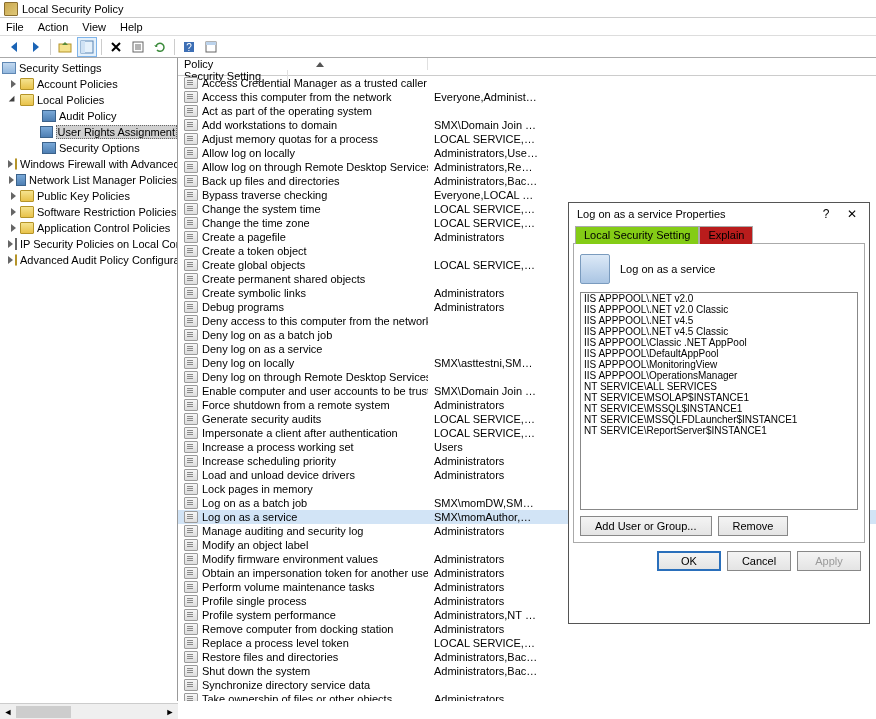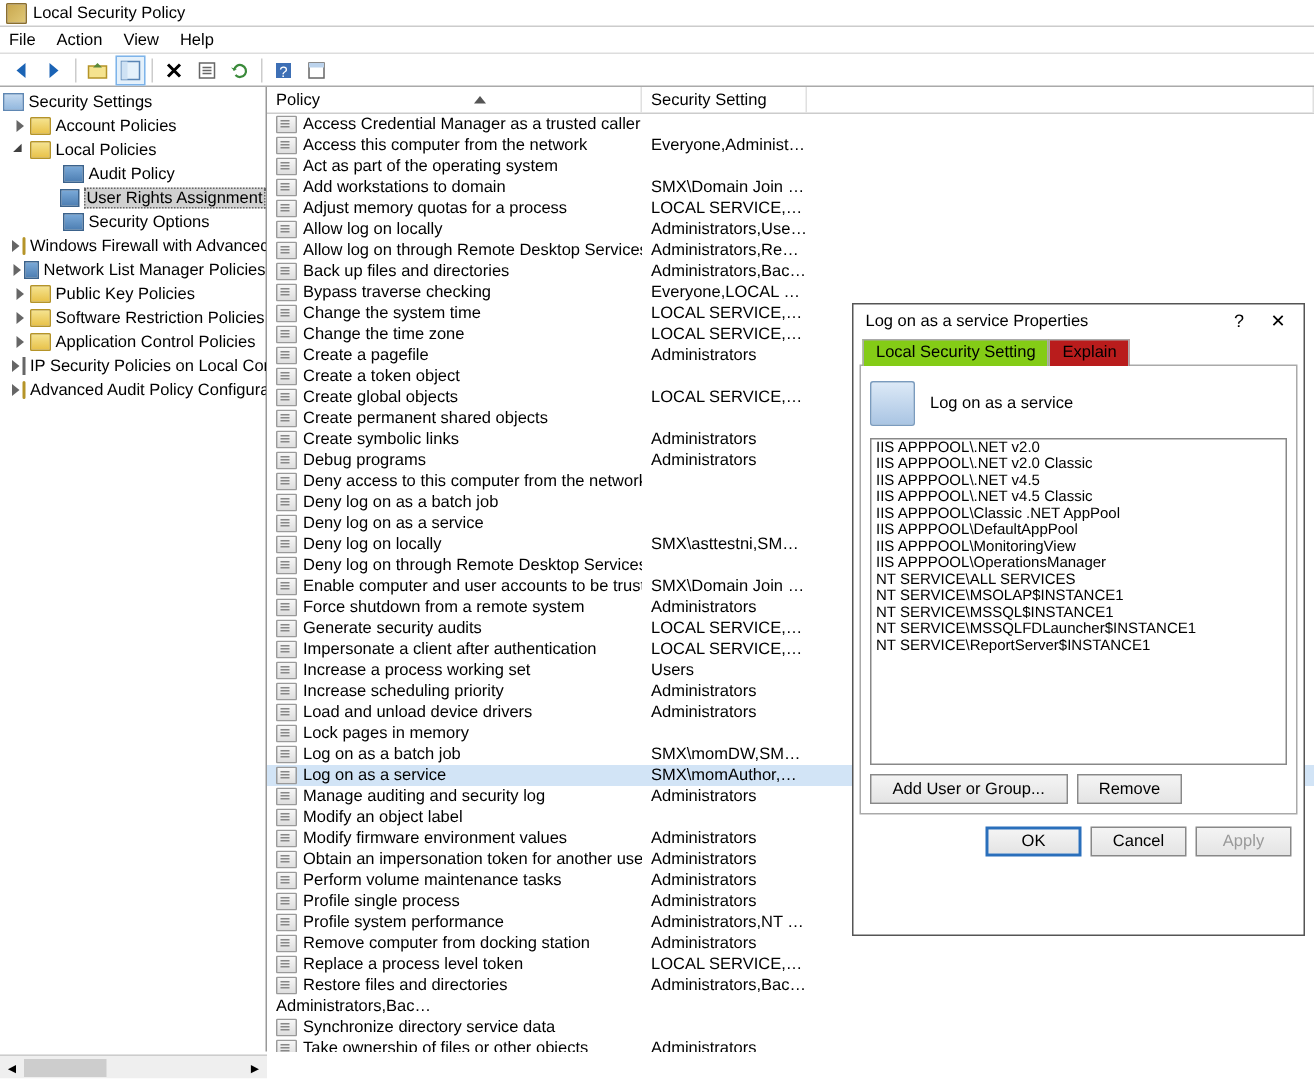--- a/index.html
+++ b/index.html
@@ -20,21 +20,21 @@
   .expander { width:10px; height:10px; display:inline-flex; align-items:center; justify-content:center; margin-right:2px; cursor:pointer;}
   .exp-open::before { content:''; width:0;height:0;border-left:4px solid #404040;border-top:4px solid transparent;border-bottom:4px solid transparent; transform:rotate(45deg);}
   .exp-closed::before{ content:''; width:0;height:0;border-left:5px solid #666;border-top:4px solid transparent;border-bottom:4px solid transparent;}
   .exp-none { visibility:hidden;}
   .ticon { width:14px; height:12px; margin-right:3px; display:inline-block;}
   .ticon.folder { background:linear-gradient(#f5e38f,#e8c24a); border:1px solid #b59428; border-radius:1px;}
   .ticon.root { background:linear-gradient(#c2d8ef,#93b8de); border:1px solid #5f87b3;}
   .ticon.book { background:linear-gradient(#7aa9d8,#4e7fb3); border:1px solid #3b628b;}
   .ticon.cfg { background:linear-gradient(#bbb,#888); border:1px solid #666;}
   .right-pane { flex:1; display:flex; flex-direction:column; overflow:hidden;}
-  .list-header { height:18px; display:flex; border-bottom:1px solid #ccc; background:#fff;}
+  .list-header { height:18px; display:flex; border-bottom:1px solid #ccc; background:#fff;flex-direction:column;}
   .col-policy { width:250px; padding-left:6px; display:flex; align-items:center; border-right:1px solid #e0e0e0;}
   .col-setting{ width:110px; padding-left:6px; display:flex; align-items:center; border-right:1px solid #e0e0e0;}
   .col-rest{ flex:1; border-right:1px solid #e0e0e0;}
   .sort-ind { margin:0 auto; width:0;height:0;border-left:4px solid transparent;border-right:4px solid transparent;border-bottom:5px solid #555;}
   .list-body { flex:1; overflow-y:auto;}
   .list-row { display:flex; height:14px; align-items:center; cursor:default;}
   .list-row.selected { background:#d2e4f6;}
   .list-row .cell-policy { width:250px; padding-left:6px; display:flex; align-items:center; overflow:hidden; white-space:nowrap; text-overflow:ellipsis;}
   .list-row .cell-setting{ width:110px; padding-left:6px; overflow:hidden; white-space:nowrap; text-overflow:ellipsis;}
   .picon { width:14px; height:12px; margin-right:4px; flex-shrink:0; background:linear-gradient(#f7f7f7,#dedede); border:1px solid #9a9a9a; border-radius:1px; position:relative;}
@@ -502,20 +502,24 @@
           <div class="cell-setting">LOCAL SERVICE,NETWO...</div>
         </div>
         <div class="list-row">
           <div class="cell-policy">
             <span class="picon"></span>
             <span>Restore files and directories</span>
           </div>
           <div class="cell-setting">Administrators,Backup ...</div>
         </div>
         <div class="list-row">
+          <div class="cell-policy">
+            <span class="picon"></span>
+            <span>Shut down the system</span>
+          </div>
           <div class="cell-setting">Administrators,Backup ...</div>
         </div>
         <div class="list-row">
           <div class="cell-policy">
             <span class="picon"></span>
             <span>Synchronize directory service data</span>
           </div>
           <div class="cell-setting"></div>
         </div>
         <div class="list-row">

